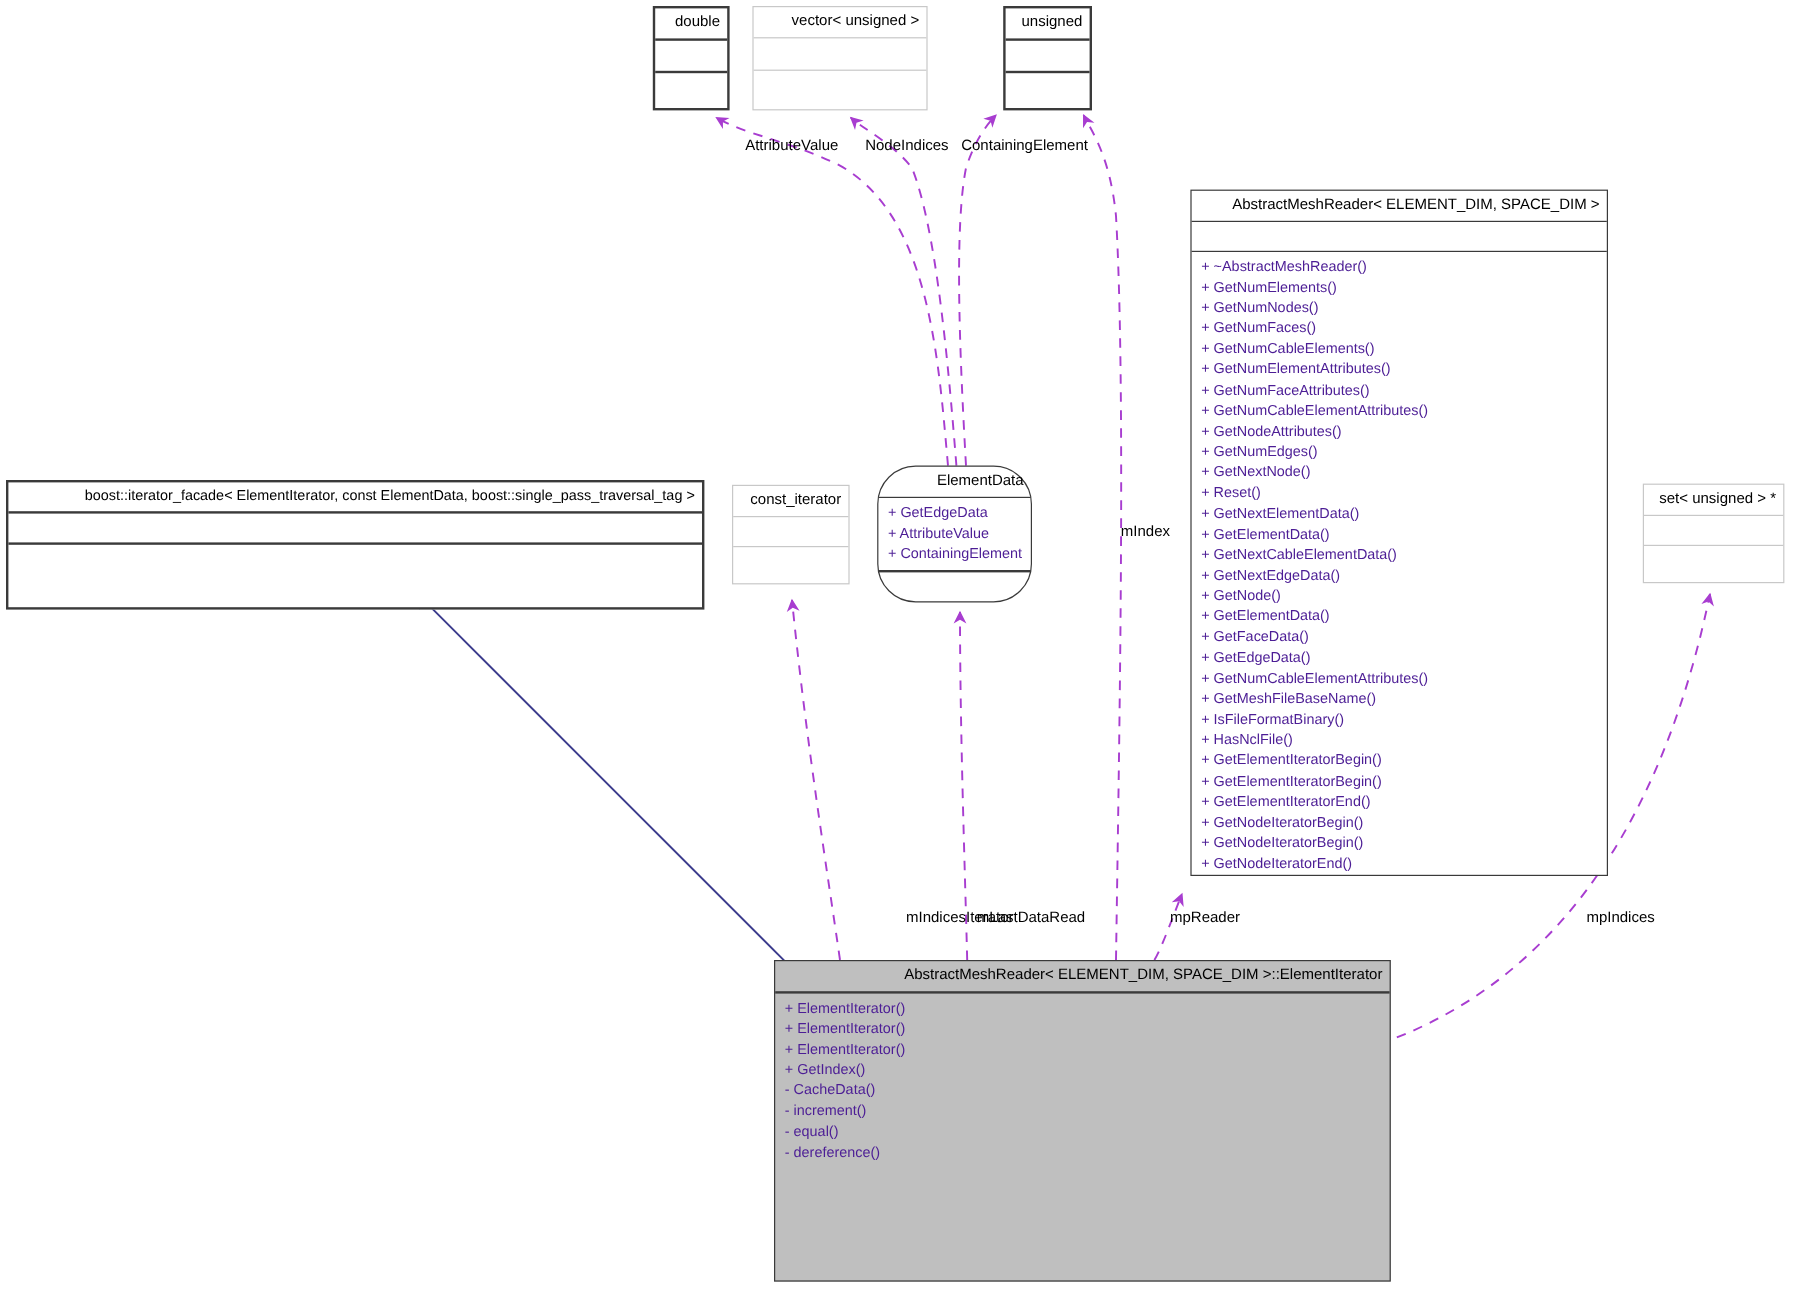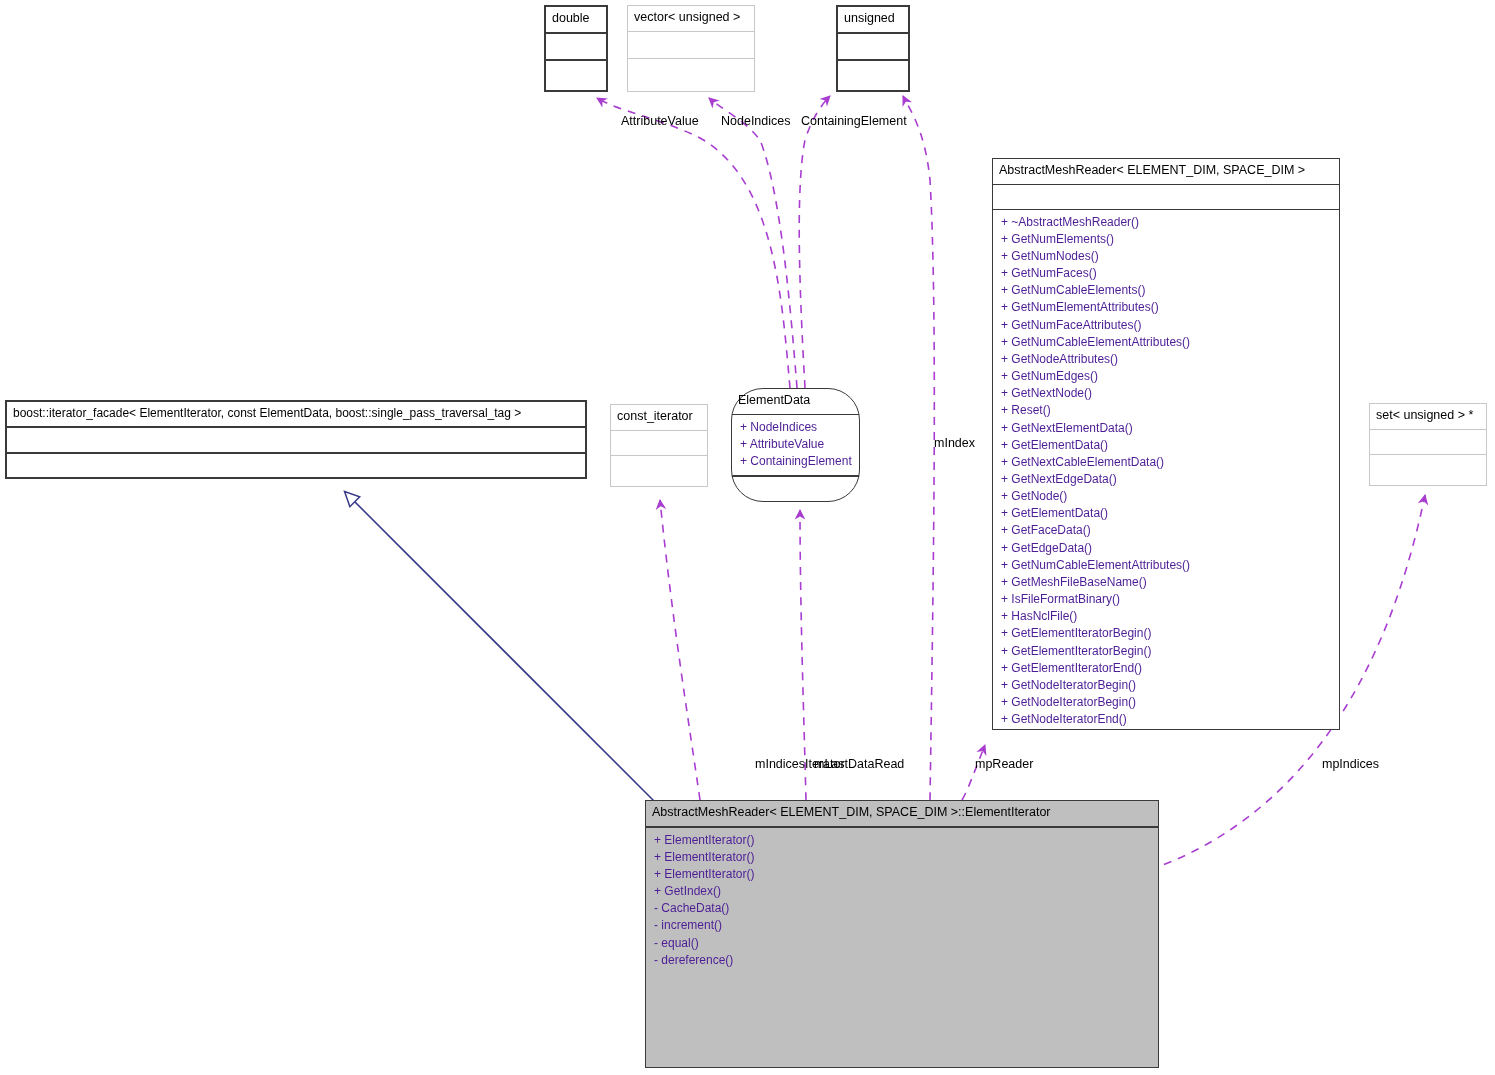--- a/index.html
+++ b/index.html
@@ -37,21 +37,21 @@
   .uml-box.light {
     border: 1px solid #c8c8c8;
     background: #ffffff;
   }
   .uml-box.filled {
     background: #bfbfbf;
     border: 1px solid #3a3a3a;
   }
   .uml-title {
     box-sizing: border-box;
-    text-align: left;
+    text-align: right;
     font-size: 12.5px;
     color: #000000;
     padding: 4px 6px 5px 6px;
     border-bottom: 1px solid #3a3a3a;
     white-space: nowrap;
     line-height: 1.25;
   }
   .uml-box.light .uml-title {
     border-bottom: 1px solid #c8c8c8;
   }
@@ -117,21 +117,21 @@
 
     <path d="M 660 807 L 345 492" fill="none" stroke="#3a3a8c" stroke-width="1.6" marker-end="url(#arrow-inherit)"></path>
   </svg>
 
   <div class="uml-box" style="left:544px; top:5px; width:64px; height:87px; border-width:2px;">
     <div class="uml-title" style="border-bottom-width:2px;">double</div>
     <div class="uml-section attrs empty-line" style="height:27px; border-bottom-width:2px;"></div>
     <div class="uml-section grow empty-line"></div>
   </div>
 
-  <div class="uml-box light" style="left:627px; top:5px; width:128px; height:87px;">
+  <div class="uml-box light" style="left:627px; top:5px; width:146px; height:87px;">
     <div class="uml-title">vector&lt; unsigned &gt;</div>
     <div class="uml-section attrs empty-line" style="height:27px;"></div>
     <div class="uml-section grow empty-line"></div>
   </div>
 
   <div class="uml-box" style="left:836px; top:5px; width:74px; height:87px; border-width:2px;">
     <div class="uml-title" style="border-bottom-width:2px;">unsigned</div>
     <div class="uml-section attrs empty-line" style="height:27px; border-bottom-width:2px;"></div>
     <div class="uml-section grow empty-line"></div>
   </div>
@@ -166,36 +166,36 @@
         <div class="uml-row">+ HasNclFile()</div>
         <div class="uml-row">+ GetElementIteratorBegin()</div>
         <div class="uml-row">+ GetElementIteratorBegin()</div>
         <div class="uml-row">+ GetElementIteratorEnd()</div>
         <div class="uml-row">+ GetNodeIteratorBegin()</div>
         <div class="uml-row">+ GetNodeIteratorBegin()</div>
         <div class="uml-row">+ GetNodeIteratorEnd()</div>
       </div>
   </div>
 
-  <div class="uml-box" style="left:5px; top:400px; width:582px; height:79px; border-width:2px;">
+  <div class="uml-box" style="left:5px; top:400px; width:582px; height:108px; border-width:2px;">
     <div class="uml-title" style="font-size:12px; border-bottom-width:2px;">boost::iterator_facade&lt; ElementIterator, const ElementData, boost::single_pass_traversal_tag &gt;</div>
     <div class="uml-section attrs empty-line" style="height:26px; border-bottom-width:2px;"></div>
     <div class="uml-section grow empty-line"></div>
   </div>
 
   <div class="uml-box light" style="left:610px; top:404px; width:98px; height:83px;">
     <div class="uml-title">const_iterator</div>
     <div class="uml-section attrs empty-line" style="height:25px;"></div>
     <div class="uml-section grow empty-line"></div>
   </div>
 
   <div class="uml-box" style="left:731px; top:388px; width:129px; height:114px;border-radius:32px;">
     <div class="uml-title">ElementData</div>
     <div class="uml-section attrs" style="border-bottom-width:2px;">
-        <div class="uml-row">+ NodeIndices</div>
+        <div class="uml-row">+ GetEdgeData</div>
         <div class="uml-row">+ AttributeValue</div>
         <div class="uml-row">+ ContainingElement</div>
       </div>
     <div class="uml-section grow empty-line"></div>
   </div>
 
   <div class="uml-box light" style="left:1369px; top:403px; width:118px; height:83px;">
     <div class="uml-title">set&lt; unsigned &gt; *</div>
     <div class="uml-section attrs empty-line" style="height:25px;"></div>
     <div class="uml-section grow empty-line"></div>

